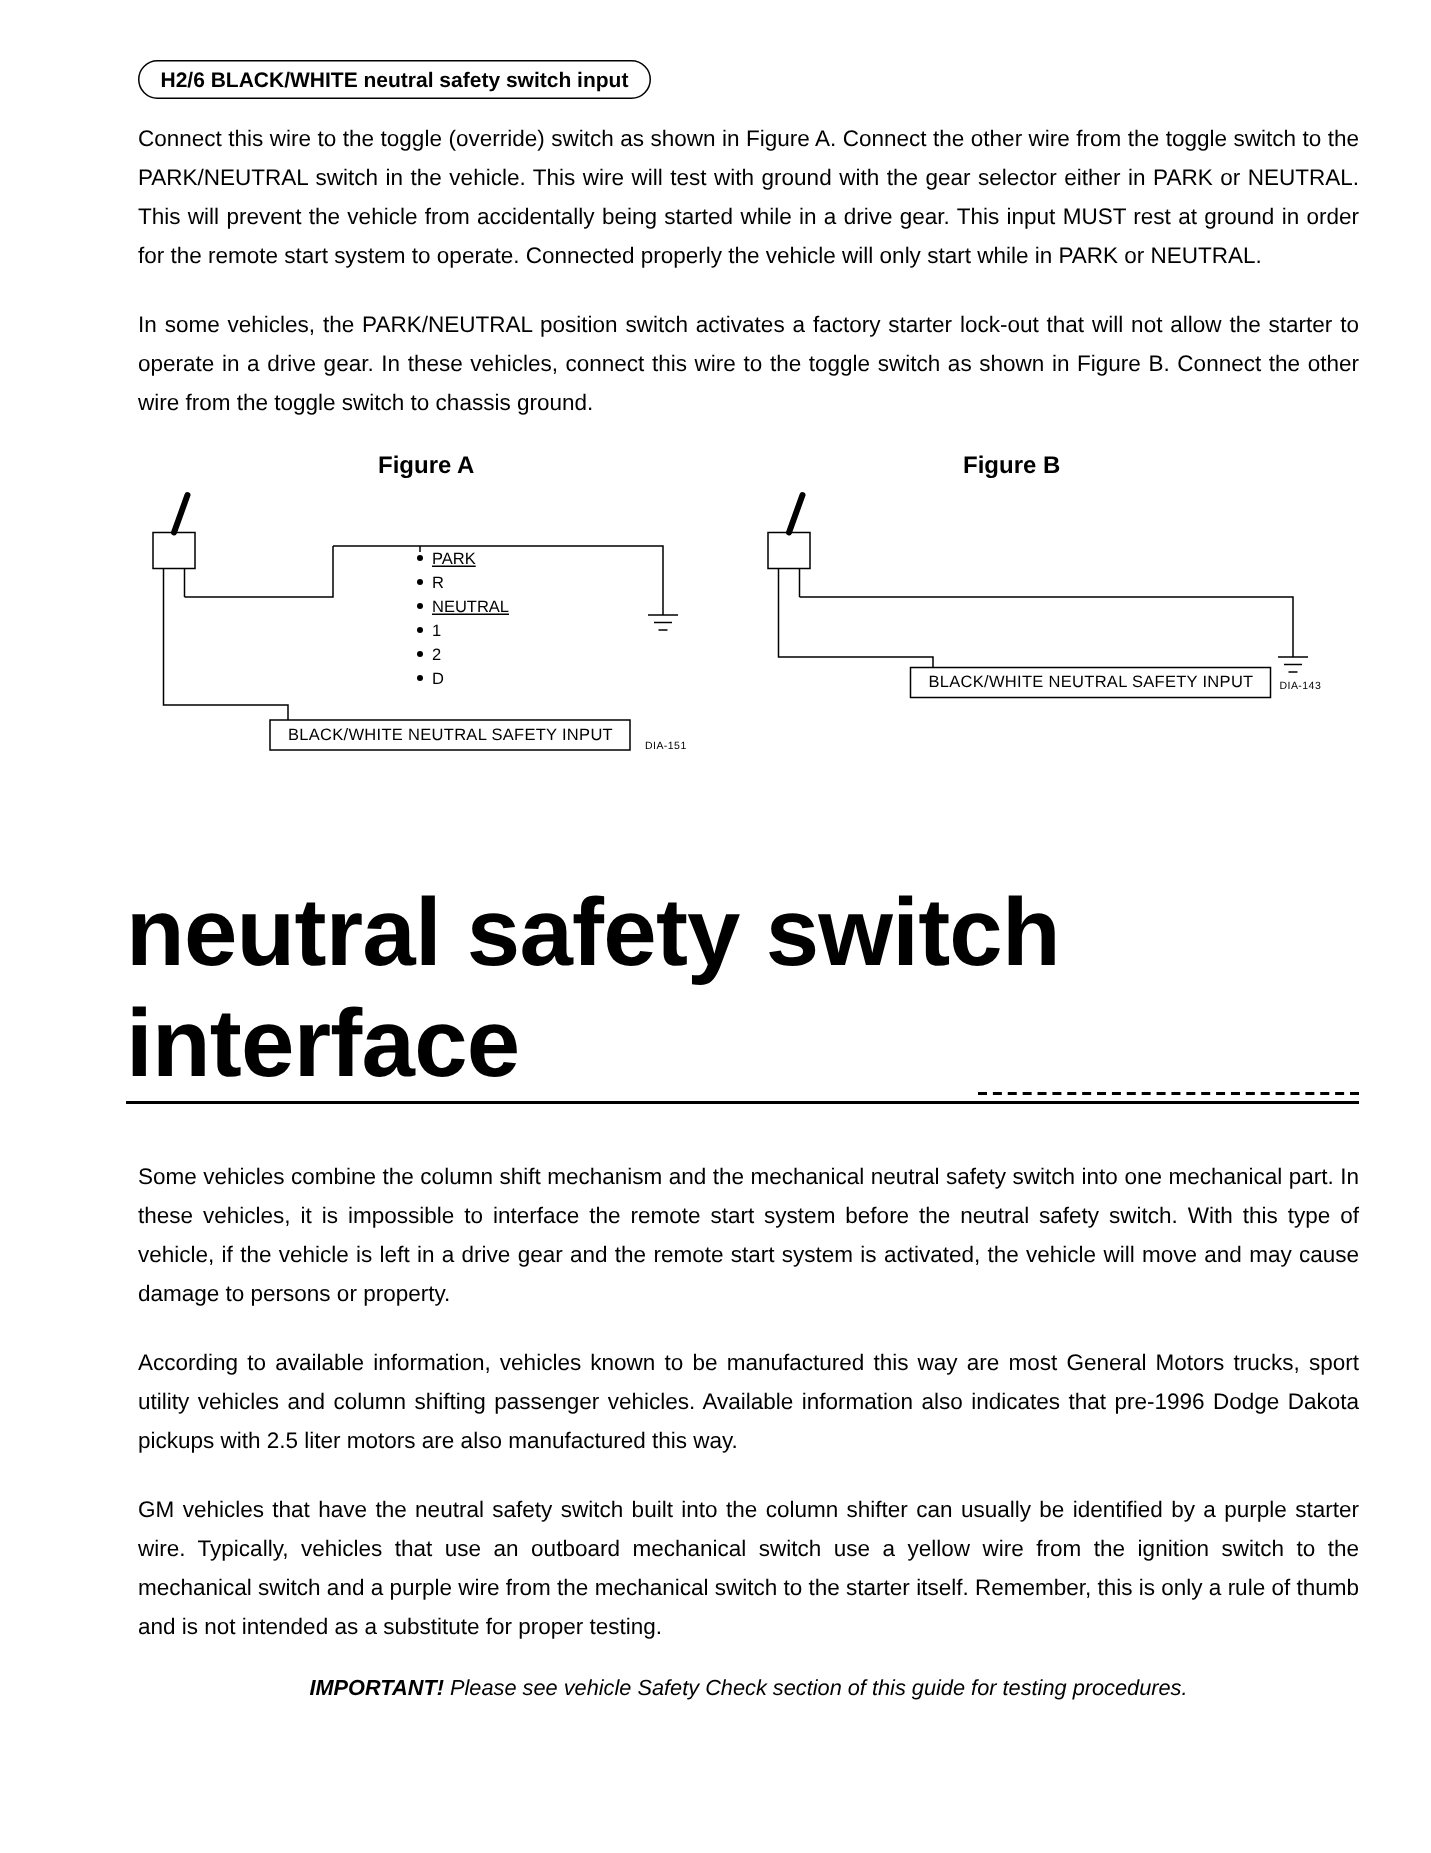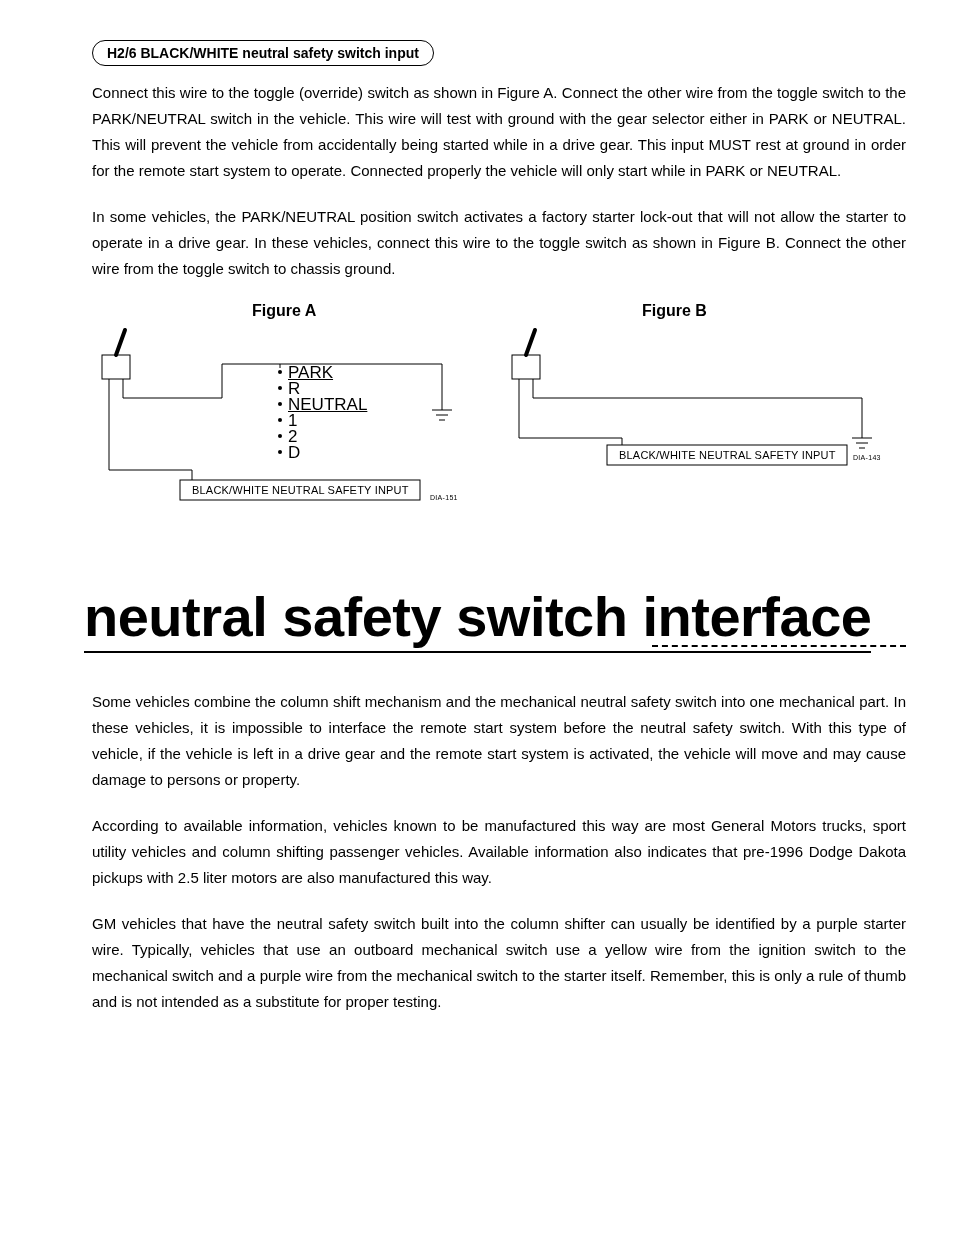--- a/index.html
+++ b/index.html
@@ -45,40 +45,40 @@
     font-size: 11px;
     font-family: Arial, sans-serif;
     letter-spacing: 0.2px;
   }
   .diag-code {
     font-size: 7px;
     letter-spacing: 0.3px;
     color: #000;
   }
   .gear-labels {
-    font-size: 17px;
+    font-size: 11px;
     font-family: Arial, sans-serif;
     line-height: 16px;
   }
   .important-block {
     font-size: 14.5px;
     line-height: 22px;
     font-style: italic;
     text-align: justify;
     margin: 0 40px 0 40px;
   }
   .important-block .imp-word {
     font-weight: 700;
     font-style: italic;
   }
   h1.section-title {
     font-family: "Helvetica Neue Condensed", "Arial Narrow", Arial, sans-serif;
     font-stretch: condensed;
     font-weight: 700;
-    font-size: 56px;
+    font-size: 64px;
     letter-spacing: -0.5px;
     margin: 48px 0 0 -8px;
     padding-bottom: 2px;
     display: inline-block;
     border-bottom: 2px solid #000;
     position: relative;
     z-index: 2;
   }
   .h1-row {
     position: relative;
@@ -205,15 +205,18 @@
     <h1 class="section-title">neutral safety switch interface</h1>
     <div class="dashed-continuation" style="left:560px; right:0;"></div>
   </div>
 
   <div class="body-text">
     <p>Some vehicles combine the column shift mechanism and the mechanical neutral safety switch into one mechanical part. In these vehicles, it is impossible to interface the remote start system before the neutral safety switch. With this type of vehicle, if the vehicle is left in a drive gear and the remote start system is activated, the vehicle will move and may cause damage to persons or property.</p>
     <p>According to available information, vehicles known to be manufactured this way are most General Motors trucks, sport utility vehicles and column shifting passenger vehicles. Available information also indicates that pre-1996 Dodge Dakota pickups with 2.5 liter motors are also manufactured this way.</p>
     <p>GM vehicles that have the neutral safety switch built into the column shifter can usually be identified by a purple starter wire. Typically, vehicles that use an outboard mechanical switch use a yellow wire from the ignition switch to the mechanical switch and a purple wire from the mechanical switch to the starter itself. Remember, this is only a rule of thumb and is not intended as a substitute for proper testing.</p>
   </div>
 
+  <div class="important-single">
+    <span class="imp-word">IMPORTANT!</span><span> Please see vehicle Safety Check section of this guide for testing procedures.</span>
+  </div>
 
 
 </div>
 
 </body></html>

